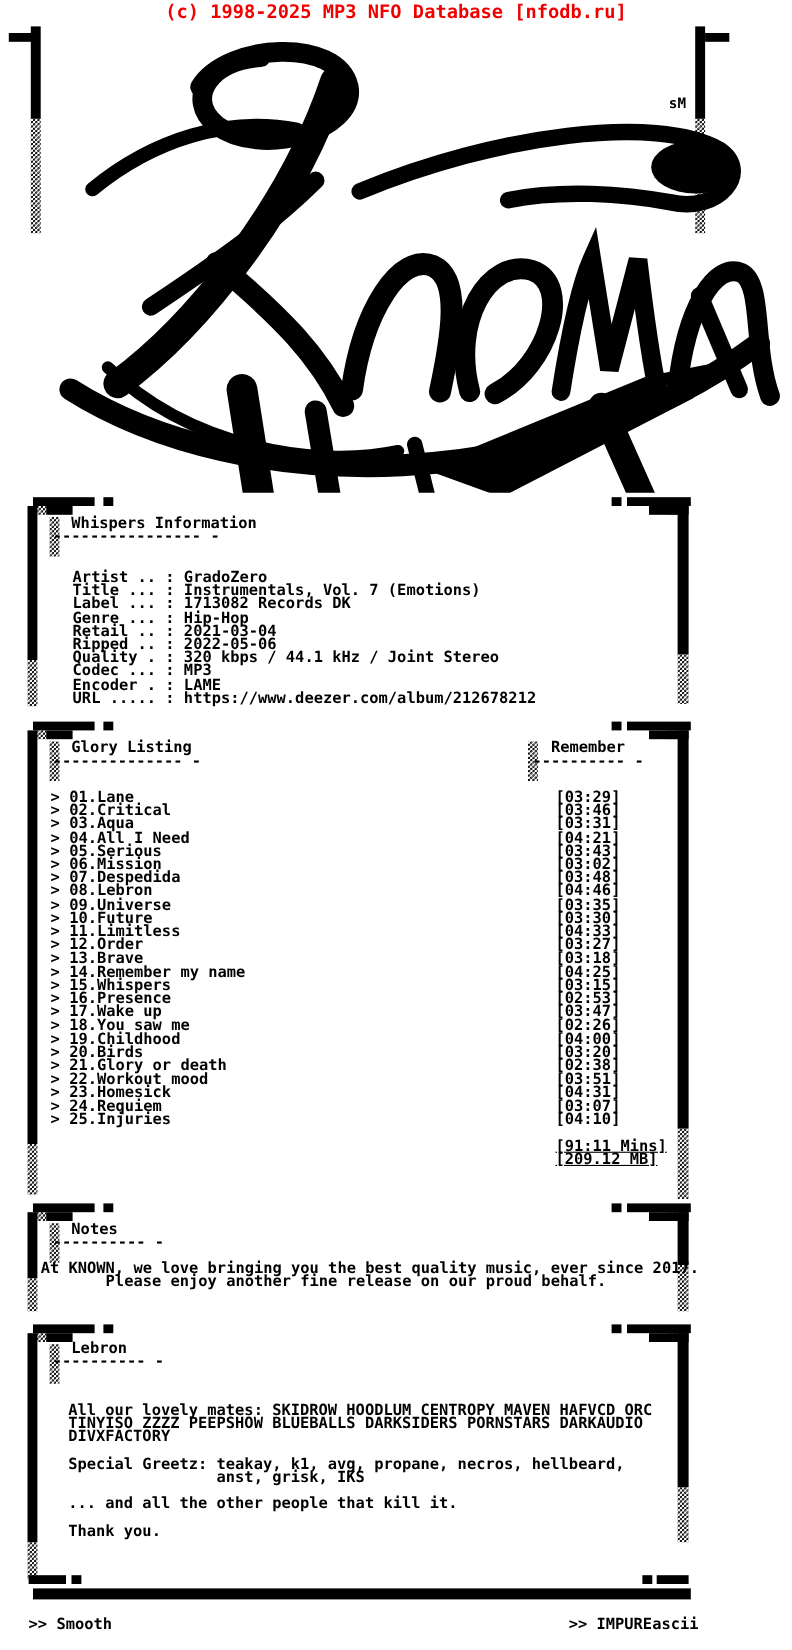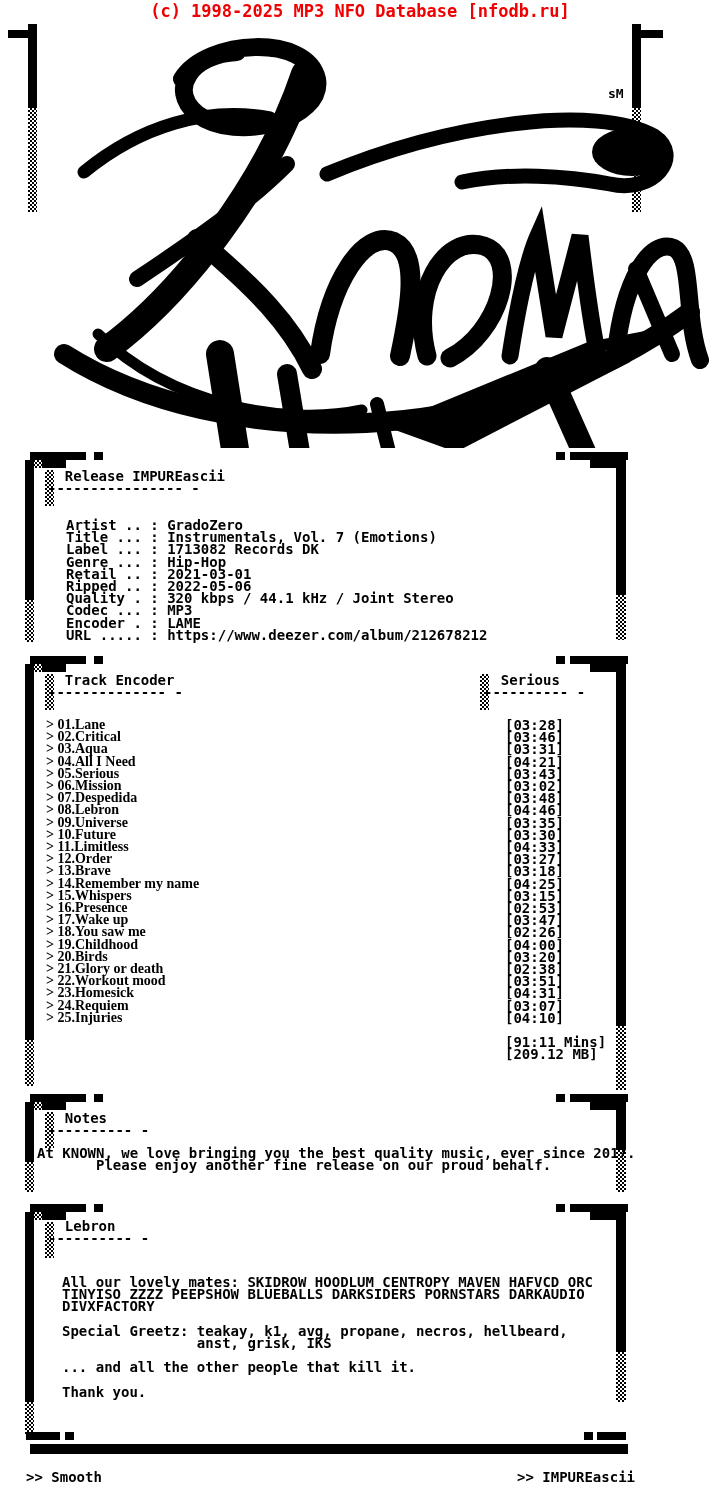--- a/index.html
+++ b/index.html
@@ -135,38 +135,38 @@
     <div class="blk" style="left: 616px; top: 1212px; width: 10px; height: 140px;"></div>
     <div class="dither" style="left: 616px; top: 1352px; width: 10px; height: 50px;"></div>
     <div class="dither" style="left: 45px; top: 1222px; width: 9px; height: 36px;"></div>
     <div class="blk" style="left: 26px; top: 1432px; width: 34px; height: 8px;"></div>
     <div class="blk" style="left: 65px; top: 1432px; width: 9px; height: 8px;"></div>
     <div class="blk" style="left: 584px; top: 1432px; width: 9px; height: 8px;"></div>
     <div class="blk" style="left: 597px; top: 1432px; width: 29px; height: 8px;"></div>
     <div class="blk" style="left: 30px; top: 1444px; width: 598px; height: 10px;"></div>
   </div>
 
-<pre style="left:48px;top:470px;">  Release IMPUREascii
+<pre style="left:48px;top:470px;">  Whispers Information
 ---------------- -</pre>
 <pre style="left:66px;top:519px;">Artist .. : GradoZero
 Title ... : Instrumentals, Vol. 7 (Emotions)
 Label ... : 1713082 Records DK
 Genre ... : Hip-Hop
-Retail .. : 2021-03-01
+Retail .. : 2021-03-04
 Ripped .. : 2022-05-06
 Quality . : 320 kbps / 44.1 kHz / Joint Stereo
 Codec ... : MP3
 Encoder . : LAME
 URL ..... : https://www.deezer.com/album/212678212</pre>
 
-<pre style="left:48px;top:674px;">  Track Encoder
+<pre style="left:48px;top:674px;">  Glory Listing
 -------------- -</pre>
-<pre style="left:484px;top:674px;">  Serious
+<pre style="left:484px;top:674px;">  Remember
 ---------- -</pre>
-<pre style="left:46px;top:719px;font-family:Liberation Serif, serif;">&gt; 01.Lane
+<pre style="left:46px;top:719px;">&gt; 01.Lane
 &gt; 02.Critical
 &gt; 03.Aqua
 &gt; 04.All I Need
 &gt; 05.Serious
 &gt; 06.Mission
 &gt; 07.Despedida
 &gt; 08.Lebron
 &gt; 09.Universe
 &gt; 10.Future
 &gt; 11.Limitless
@@ -177,21 +177,21 @@
 &gt; 16.Presence
 &gt; 17.Wake up
 &gt; 18.You saw me
 &gt; 19.Childhood
 &gt; 20.Birds
 &gt; 21.Glory or death
 &gt; 22.Workout mood
 &gt; 23.Homesick
 &gt; 24.Requiem
 &gt; 25.Injuries</pre>
-<pre style="left:505px;top:719px;">[03:28]
+<pre style="left:505px;top:719px;">[03:29]
 [03:46]
 [03:31]
 [04:21]
 [03:43]
 [03:02]
 [03:48]
 [04:46]
 [03:35]
 [03:30]
 [04:33]
@@ -202,21 +202,21 @@
 [02:53]
 [03:47]
 [02:26]
 [04:00]
 [03:20]
 [02:38]
 [03:51]
 [04:31]
 [03:07]
 [04:10]</pre>
-<pre style="left:505px;top:1036px;">[91:11 Mins]
+<pre style="left:505px;top:1036px;text-decoration:underline;">[91:11 Mins]
 [209.12 MB]</pre>
 
 <pre style="left:48px;top:1112px;">  Notes
 ---------- -</pre>
 <pre style="left:37px;top:1147px;">At KNOWN, we love bringing you the best quality music, ever since 2017.
        Please enjoy another fine release on our proud behalf.</pre>
 
 <pre style="left:48px;top:1220px;">  Lebron
 ---------- -</pre>
 <pre style="left:62px;top:1256px;margin-top:20px;">All our lovely mates: SKIDROW HOODLUM CENTROPY MAVEN HAFVCD ORC

